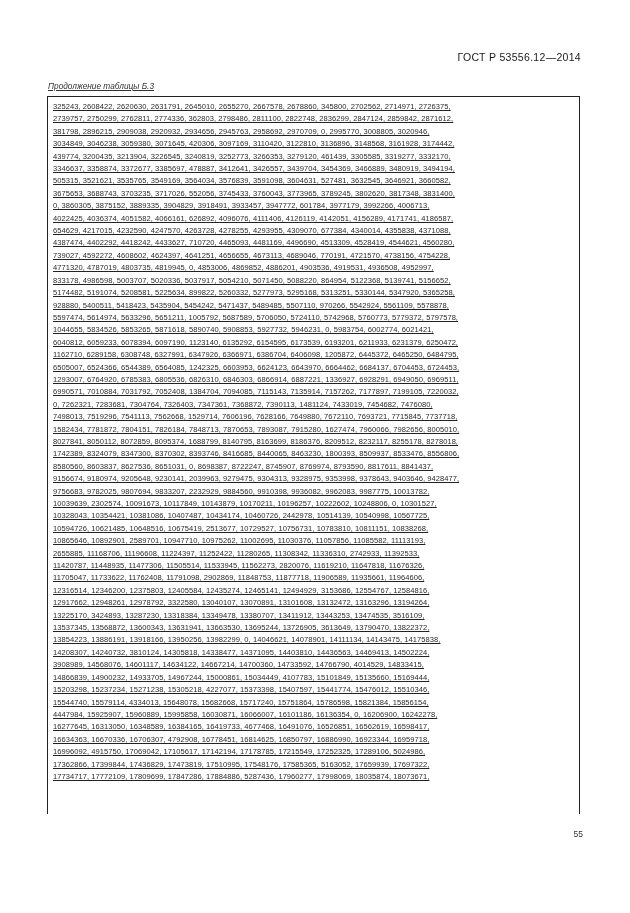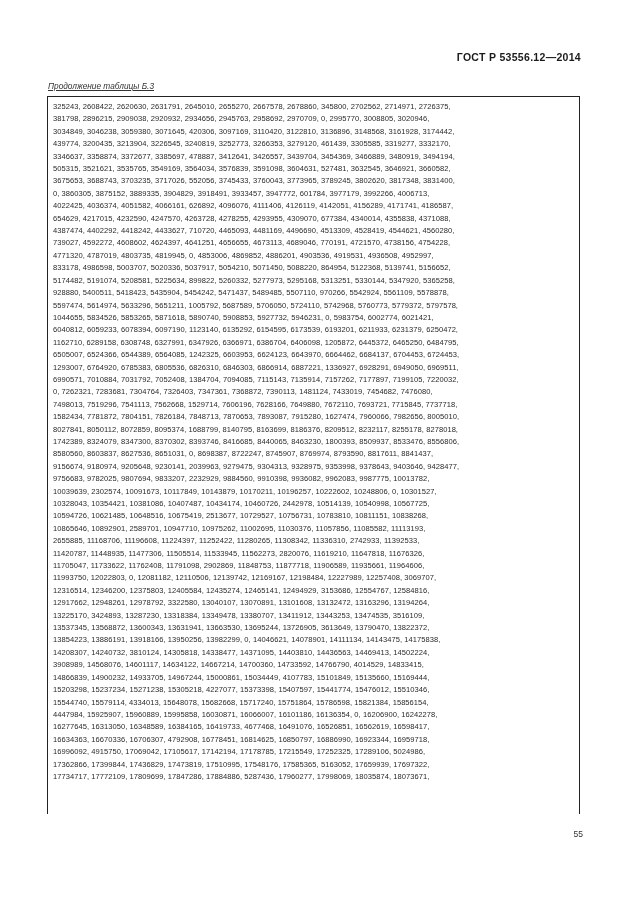--- a/index.html
+++ b/index.html
@@ -1,33 +1,34 @@
 <!DOCTYPE html>
 <html><head>
   <meta charset="utf-8">
   <style>
     html, body { margin: 0; padding: 0; background: #ffffff; }
     body { width: 630px; height: 913px; position: relative; overflow: hidden; font-family: "Liberation Sans", sans-serif; color: #222; }
-    .header-title { position: absolute; top: 51px; right: 49px; font-size: 10.5px; font-weight: bold; letter-spacing: 0.3px; color: #1a1a1a; }
+    .header-title { position: absolute; top: 51px; right: 49px; font-size: 10.5px; font-weight: normal; letter-spacing: 0.3px; color: #1a1a1a; }
     .caption { position: absolute; top: 81px; left: 48px; font-size: 8.3px; font-style: italic; color: #333; text-decoration: underline; }
     .table-box { position: absolute; top: 96px; left: 47px; width: 533px; height: 718px; border-left: 1px solid #222; border-right: 1px solid #222; border-top: 1px solid #222; box-sizing: border-box; }
-    .table-lines { padding: 4px 0 0 5px; }
+    .table-lines { padding: 4px 0 0 5px; text-decoration: underline; }
     .line { font-size: 7.55px; line-height: 12.4px; white-space: nowrap; color: #2a2a2a; letter-spacing: 0.05px; }
     .page-number { position: absolute; top: 829px; right: 47px; font-size: 8.5px; color: #333; }
   </style>
 </head>
 <body>
 
 <div class="header-title">ГОСТ Р 53556.12—2014</div>
 
 <div class="caption">Продолжение   таблицы Б.3</div>
 
 <div class="table-box">
   <div class="table-lines" id="table-lines">
       <div class="line">325243, 2608422, 2620630, 2631791, 2645010, 2655270, 2667578, 2678860, 345800, 2702562, 2714971, 2726375,</div>
+      <div class="line">2739757, 2750299, 2762811, 2774336, 362803, 2798486, 2811100, 2822748, 2836299, 2847124, 2859842, 2871612,</div>
       <div class="line">381798, 2896215, 2909038, 2920932, 2934656, 2945763, 2958692, 2970709, 0, 2995770, 3008805, 3020946,</div>
       <div class="line">3034849, 3046238, 3059380, 3071645, 420306, 3097169, 3110420, 3122810, 3136896, 3148568, 3161928, 3174442,</div>
       <div class="line">439774, 3200435, 3213904, 3226545, 3240819, 3252773, 3266353, 3279120, 461439, 3305585, 3319277, 3332170,</div>
       <div class="line">3346637, 3358874, 3372677, 3385697, 478887, 3412641, 3426557, 3439704, 3454369, 3466889, 3480919, 3494194,</div>
       <div class="line">505315, 3521621, 3535765, 3549169, 3564034, 3576839, 3591098, 3604631, 527481, 3632545, 3646921, 3660582,</div>
       <div class="line">3675653, 3688743, 3703235, 3717026, 552056, 3745433, 3760043, 3773965, 3789245, 3802620, 3817348, 3831400,</div>
       <div class="line">0, 3860305, 3875152, 3889335, 3904829, 3918491, 3933457, 3947772, 601784, 3977179, 3992266, 4006713,</div>
       <div class="line">4022425, 4036374, 4051582, 4066161, 626892, 4096076, 4111406, 4126119, 4142051, 4156289, 4171741, 4186587,</div>
       <div class="line">654629, 4217015, 4232590, 4247570, 4263728, 4278255, 4293955, 4309070, 677384, 4340014, 4355838, 4371088,</div>
       <div class="line">4387474, 4402292, 4418242, 4433627, 710720, 4465093, 4481169, 4496690, 4513309, 4528419, 4544621, 4560280,</div>
@@ -51,21 +52,20 @@
       <div class="line">8580560, 8603837, 8627536, 8651031, 0, 8698387, 8722247, 8745907, 8769974, 8793590, 8817611, 8841437,</div>
       <div class="line">9156674, 9180974, 9205648, 9230141, 2039963, 9279475, 9304313, 9328975, 9353998, 9378643, 9403646, 9428477,</div>
       <div class="line">9756683, 9782025, 9807694, 9833207, 2232929, 9884560, 9910398, 9936082, 9962083, 9987775, 10013782,</div>
       <div class="line">10039639, 2302574, 10091673, 10117849, 10143879, 10170211, 10196257, 10222602, 10248806, 0, 10301527,</div>
       <div class="line">10328043, 10354421, 10381086, 10407487, 10434174, 10460726, 2442978, 10514139, 10540998, 10567725,</div>
       <div class="line">10594726, 10621485, 10648516, 10675419, 2513677, 10729527, 10756731, 10783810, 10811151, 10838268,</div>
       <div class="line">10865646, 10892901, 2589701, 10947710, 10975262, 11002695, 11030376, 11057856, 11085582, 11113193,</div>
       <div class="line">2655885, 11168706, 11196608, 11224397, 11252422, 11280265, 11308342, 11336310, 2742933, 11392533,</div>
       <div class="line">11420787, 11448935, 11477306, 11505514, 11533945, 11562273, 2820076, 11619210, 11647818, 11676326,</div>
       <div class="line">11705047, 11733622, 11762408, 11791098, 2902869, 11848753, 11877718, 11906589, 11935661, 11964606,</div>
-      <div class="line">11993750, 12022803, 0, 12081182, 12110506, 12139742, 12169167, 12198484, 12227989, 12257408, 3069707,</div>
       <div class="line">12316514, 12346200, 12375803, 12405584, 12435274, 12465141, 12494929, 3153686, 12554767, 12584816,</div>
       <div class="line">12917662, 12948261, 12978792, 3322580, 13040107, 13070891, 13101608, 13132472, 13163296, 13194264,</div>
       <div class="line">13225170, 3424893, 13287230, 13318384, 13349478, 13380707, 13411912, 13443253, 13474535, 3516109,</div>
       <div class="line">13537345, 13568872, 13600343, 13631941, 13663530, 13695244, 13726905, 3613649, 13790470, 13822372,</div>
       <div class="line">13854223, 13886191, 13918166, 13950256, 13982299, 0, 14046621, 14078901, 14111134, 14143475, 14175838,</div>
       <div class="line">14208307, 14240732, 3810124, 14305818, 14338477, 14371095, 14403810, 14436563, 14469413, 14502224,</div>
       <div class="line">3908989, 14568076, 14601117, 14634122, 14667214, 14700360, 14733592, 14766790, 4014529, 14833415,</div>
       <div class="line">14866839, 14900232, 14933705, 14967244, 15000861, 15034449, 4107783, 15101849, 15135660, 15169444,</div>
       <div class="line">15203298, 15237234, 15271238, 15305218, 4227077, 15373398, 15407597, 15441774, 15476012, 15510346,</div>
       <div class="line">15544740, 15579114, 4334013, 15648078, 15682668, 15717240, 15751864, 15786598, 15821384, 15856154,</div>

